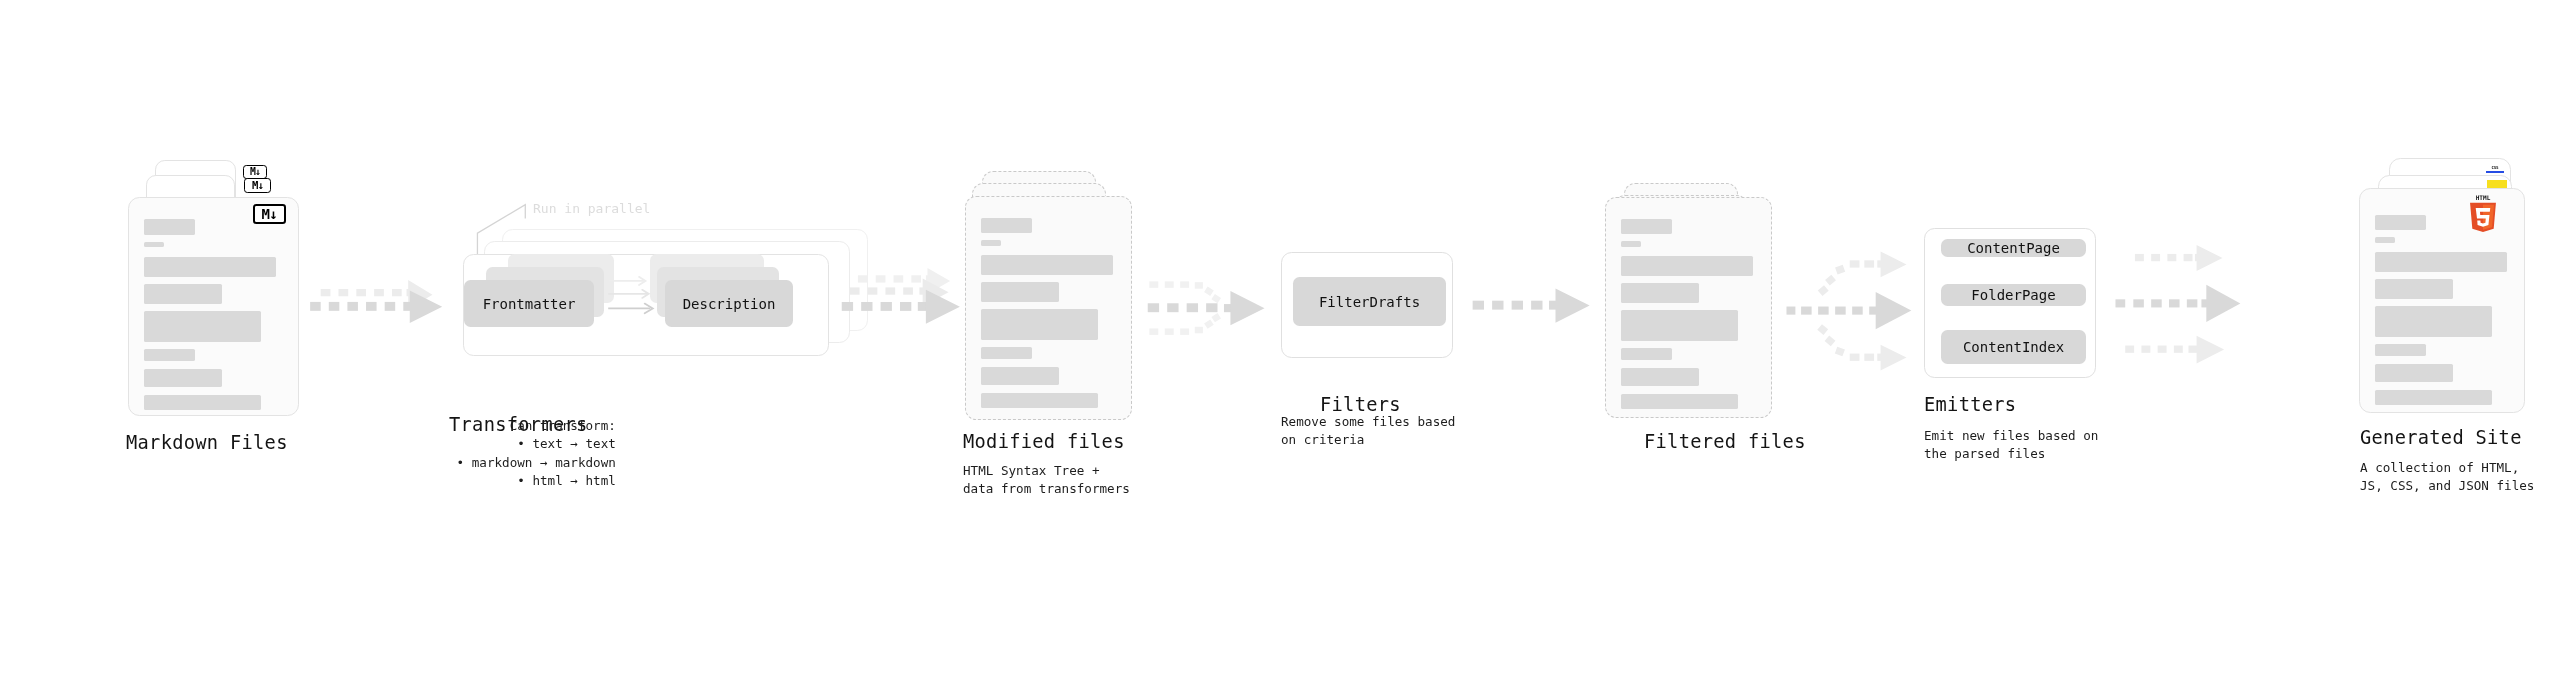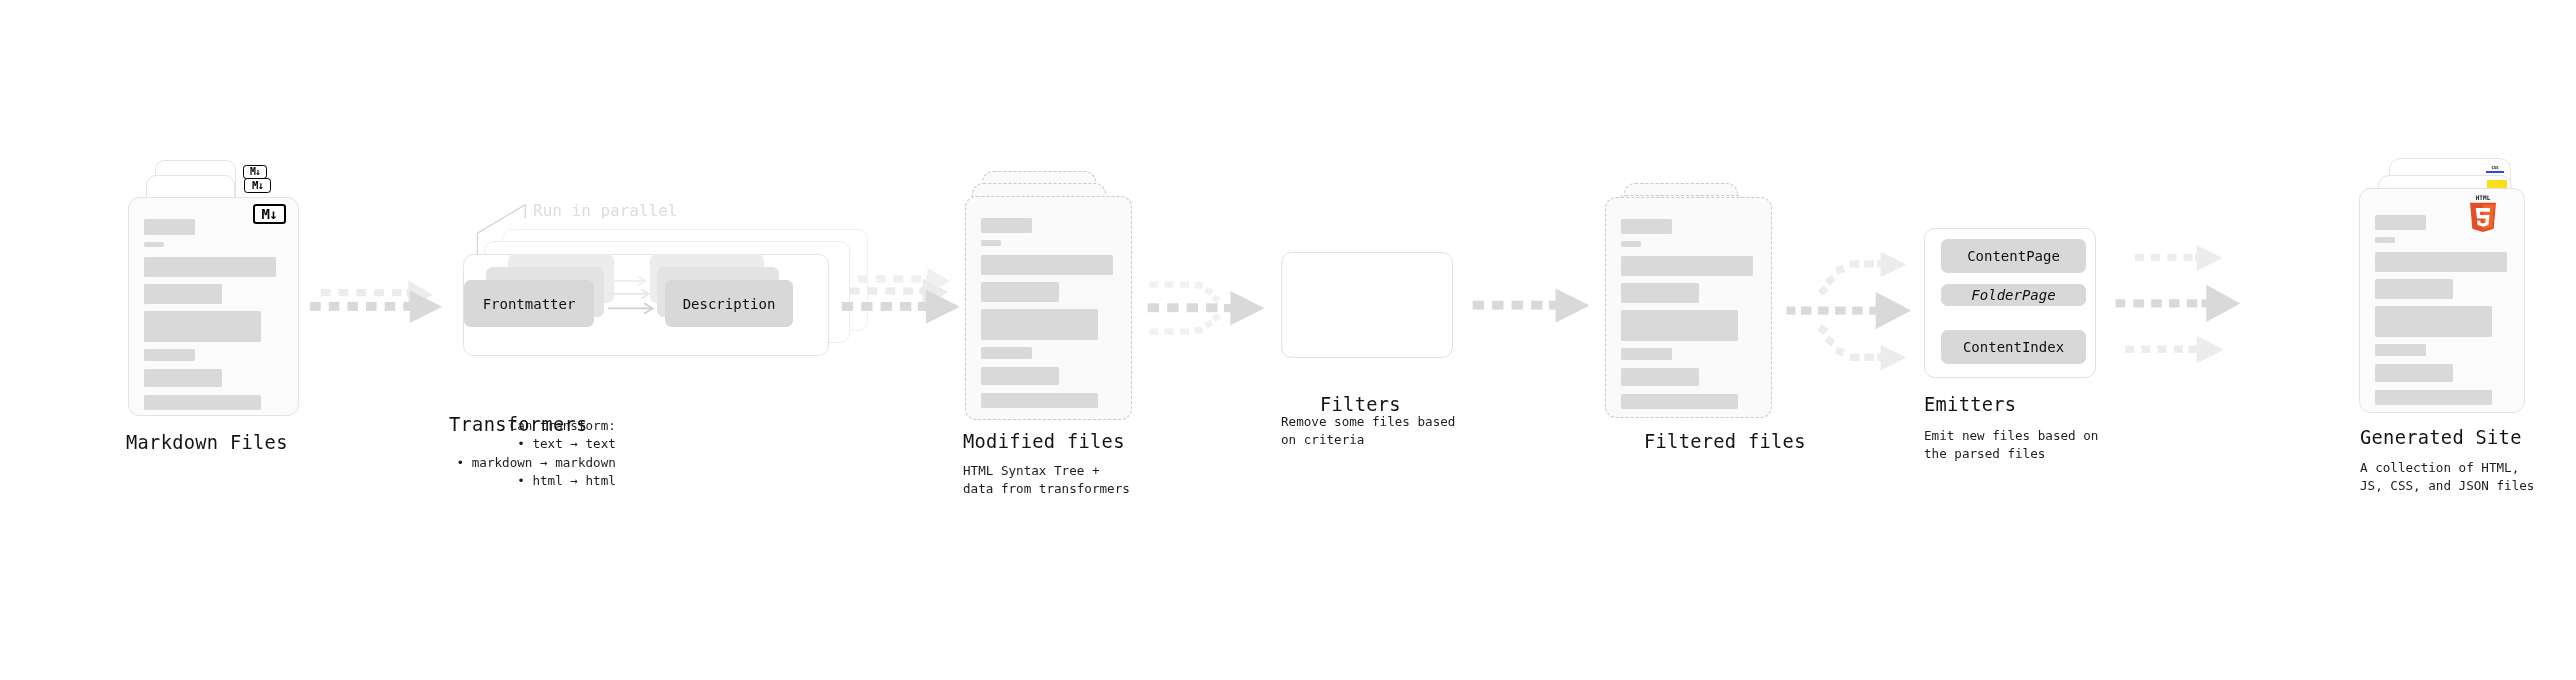--- a/index.html
+++ b/index.html
@@ -58,21 +58,21 @@
     font-size:14px;
     color:#111;
     box-sizing:border-box;
     white-space:nowrap;
   }
   .chip.ghost{background:#ececec;color:transparent;}
   .chip.ghost2{background:#e3e3e3;color:transparent;}
 
   .runlabel{
     position:absolute;
-    font-size:16px;
+    font-size:13px;
     color:#dcdcdc;
     white-space:nowrap;
   }
 
   
   .mdbadge{
     position:absolute;
     background:#ffffff;
     border:2.4px solid #000;
     border-radius:3.3px;
@@ -242,20 +242,21 @@
       <rect x="12" y="48" width="14" height="11"></rect>
         <rect x="36" y="48" width="14" height="11"></rect>
       <rect x="60" y="48" width="14" height="11"></rect>
         <rect x="84" y="48" width="14" height="11"></rect>
       <rect x="106" y="49" width="12" height="10"></rect>
       <path d="M114 33 L156 54 L114 75 Z"></path>
     </g>
   </svg>
 
   <div class="gbox" style="left:1281px;top:252px;width:172px;height:106px;"></div>
+  <div class="chip" style="left:1293px;top:277px;width:153px;height:49px;">FilterDrafts</div>
   <div class="title" style="left:1320px;top:378px;margin-top:16px;">Filters</div>
   <div class="sub" style="left:1281px;top:413px;">Remove some files based
 on criteria</div>
 
   <svg class="abs" style="left:1471px;top:286px;width:130px;height:57px;" viewBox="0 0 160 70">
     <g fill="#d9d9d9">
       <rect x="2" y="18" width="14" height="11"></rect>
         <rect x="26" y="18" width="14" height="11"></rect>
       <rect x="50" y="18" width="14" height="11"></rect>
         <rect x="74" y="18" width="14" height="11"></rect>
@@ -304,22 +305,22 @@
         <rect x="26" y="82" width="13" height="10"></rect>
       <rect x="47" y="82" width="13" height="10"></rect>
         <rect x="68" y="82" width="13" height="10"></rect>
       <rect x="89" y="82" width="13" height="10"></rect>
         <rect x="110" y="82" width="13" height="10"></rect>
       <path d="M118 64 L162 87 L118 110 Z"></path>
     </g>
   </svg>
 
   <div class="gbox" style="left:1924px;top:228px;width:172px;height:150px;"></div>
-  <div class="chip" style="left:1941px;top:239px;width:145px;height:34px;">ContentPage</div>
-  <div class="chip" style="left:1941px;top:284px;width:145px;height:22px;font-style:italic;">FolderPage</div>
+  <div class="chip" style="left:1941px;top:239px;width:145px;height:18px;">ContentPage</div>
+  <div class="chip" style="left:1941px;top:284px;width:145px;height:22px;">FolderPage</div>
   <div class="chip" style="left:1941px;top:330px;width:145px;height:34px;">ContentIndex</div>
   <div class="title" style="left:1924px;top:394px;">Emitters</div>
   <div class="sub" style="left:1924px;top:427px;">Emit new files based on
 the parsed files</div>
 
   <svg class="abs" style="left:2109px;top:232px;width:150px;height:146px;" viewBox="0 0 185 180">
     <g fill="#ececec">
       <rect x="32" y="27" width="11" height="9"></rect>
         <rect x="52" y="27" width="11" height="9"></rect>
       <rect x="72" y="27" width="11" height="9"></rect>

